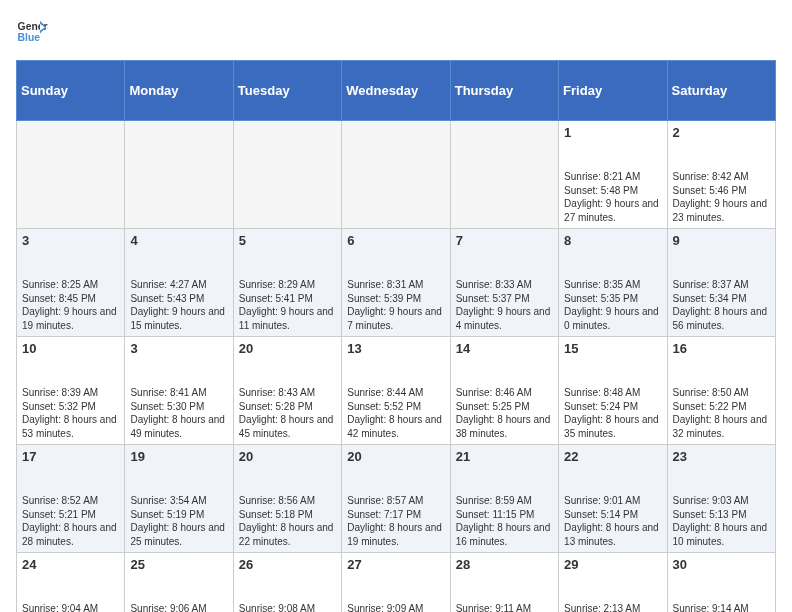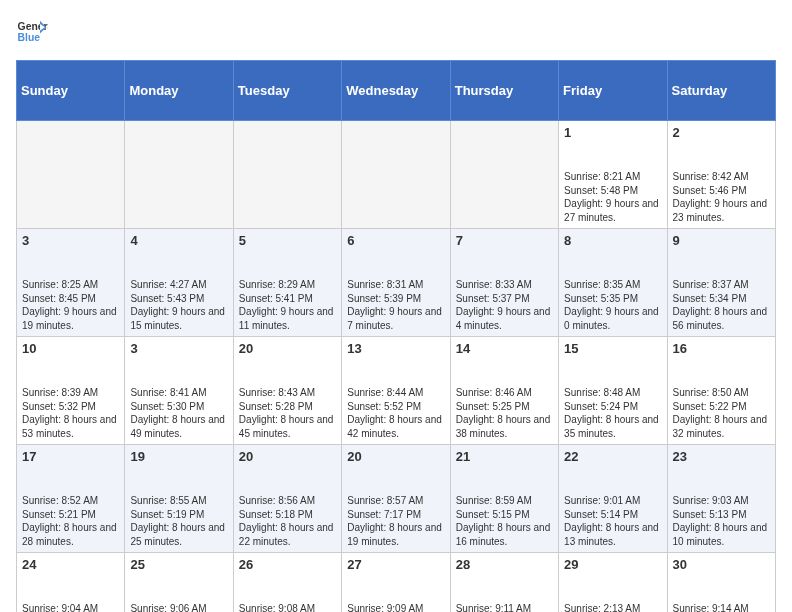--- a/index.html
+++ b/index.html
@@ -236,21 +236,21 @@
       <tr>
         <td class="shaded">
           <span class="day-num">17</span>
           <div class="day-info">Sunrise: 8:52 AM
 Sunset: 5:21 PM
 Daylight: 8 hours
 and 28 minutes.</div>
         </td>
         <td class="shaded">
           <span class="day-num">19</span>
-          <div class="day-info">Sunrise: 8:55 AM
+          <div class="day-info">Sunrise: 3:54 AM
 Sunset: 5:19 PM
 Daylight: 8 hours
 and 25 minutes.</div>
         </td>
         <td class="shaded">
           <span class="day-num">20</span>
           <div class="day-info">Sunrise: 8:56 AM
 Sunset: 5:18 PM
 Daylight: 8 hours
 and 22 minutes.</div>
@@ -258,21 +258,21 @@
         <td class="shaded">
           <span class="day-num">20</span>
           <div class="day-info">Sunrise: 8:57 AM
 Sunset: 7:17 PM
 Daylight: 8 hours
 and 19 minutes.</div>
         </td>
         <td class="shaded">
           <span class="day-num">21</span>
           <div class="day-info">Sunrise: 8:59 AM
-Sunset: 5:15 PM
+Sunset: 11:15 PM
 Daylight: 8 hours
 and 16 minutes.</div>
         </td>
         <td class="shaded">
           <span class="day-num">22</span>
           <div class="day-info">Sunrise: 9:01 AM
 Sunset: 5:14 PM
 Daylight: 8 hours
 and 13 minutes.</div>
         </td>

